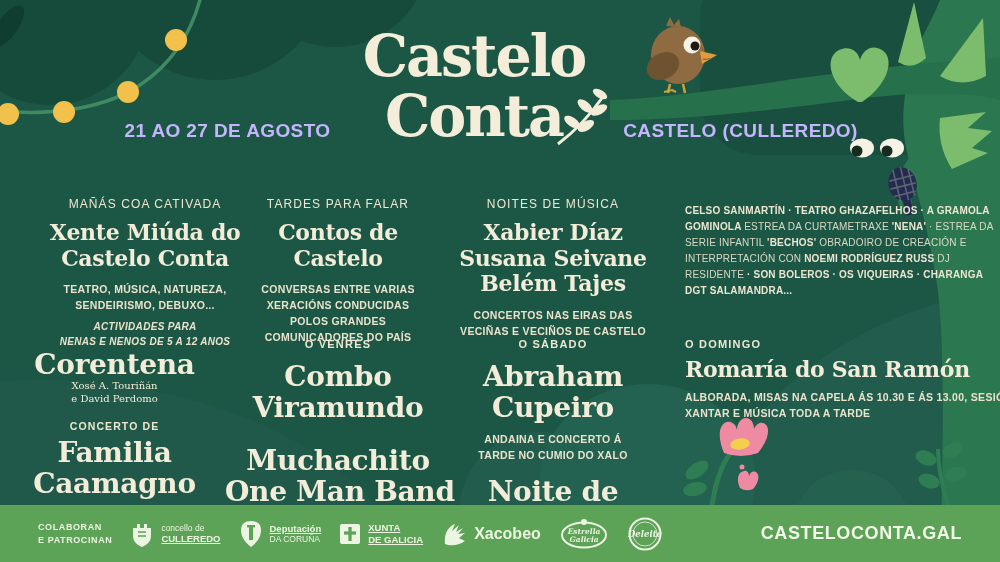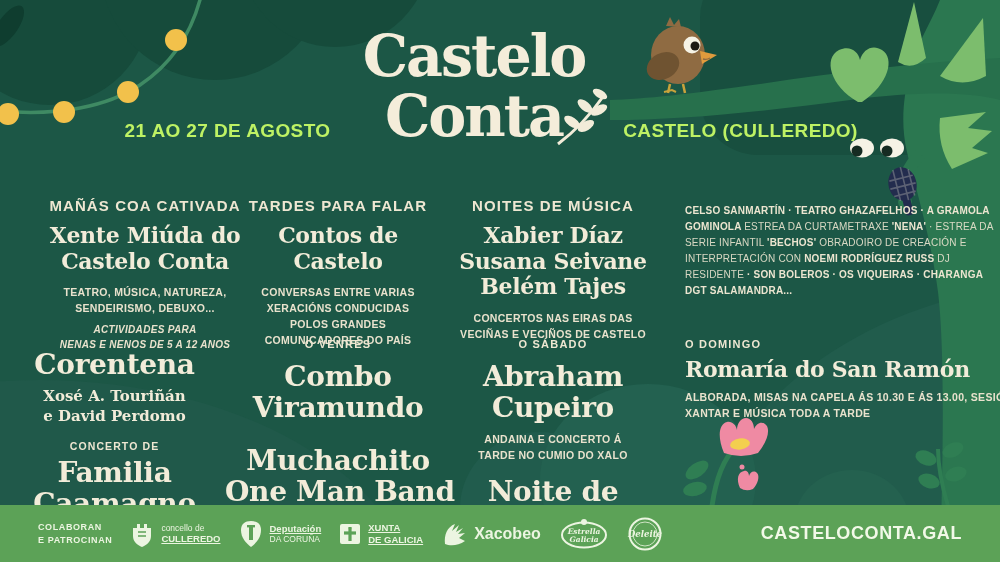--- a/index.html
+++ b/index.html
@@ -7,32 +7,32 @@
     position:relative; width:1000px; height:562px; overflow:hidden;
     background:#1c5746; font-family:"Liberation Sans",sans-serif;
     -webkit-font-smoothing:antialiased;
   }
   .decor{position:absolute;inset:0;width:1000px;height:562px;}
   .layer{position:absolute;z-index:2;color:#f2ecd9;}
   .pre{white-space:pre;}
   .preline{white-space:pre-line;}
   .center{text-align:center;}
 
-  .date-txt,.loc-txt{font-weight:700;font-size:19px;letter-spacing:.4px;color:#bef264;}
+  .date-txt,.loc-txt{font-weight:700;font-size:19px;letter-spacing:.4px;color:#c4b5fd;}
   .logo{left:338px;top:26px;width:272px;text-align:center;
         font-family:"DejaVu Serif",serif;font-weight:700;font-size:57px;
         line-height:60px;letter-spacing:-2px;color:#f4edda;}
 
-  .tagline{font-weight:700;font-size:15px;letter-spacing:1.1px;color:#eee7d2;}
+  .tagline{font-weight:400;font-size:12px;letter-spacing:1.1px;color:#eee7d2;}
   .title{font-family:"DejaVu Serif",serif;font-weight:700;font-size:22px;line-height:1.16;letter-spacing:-.3px;margin-top:9px;}
   .desc{font-weight:700;font-size:10.5px;line-height:1.52;letter-spacing:.3px;margin-top:11px;color:#e9e2cd;}
   .note{font-weight:700;font-style:italic;font-size:10px;line-height:1.5;letter-spacing:.3px;margin-top:5px;color:#e9e2cd;}
   .day{font-weight:700;font-size:11px;letter-spacing:1.2px;color:#eee7d2;}
   .act{font-family:"DejaVu Serif",serif;font-weight:700;font-size:28px;line-height:1.12;letter-spacing:-.3px;}
-  .act-sub-serif{font-family:"DejaVu Serif",serif;font-weight:700;font-size:15px;line-height:1.28;margin-top:7px;}
+  .act-sub-serif{font-family:"DejaVu Serif",serif;font-weight:400;font-size:10px;line-height:1.28;}
   .act-sub-sans{font-weight:700;font-size:10.5px;line-height:1.55;letter-spacing:.3px;margin-top:7px;color:#e9e2cd;}
   .mini-label{font-weight:700;font-size:10.5px;letter-spacing:1.1px;margin-top:14px;color:#eee7d2;}
   .more-title{font-family:"DejaVu Serif",serif;font-weight:700;font-size:20px;letter-spacing:-.2px;}
   .more-text{font-size:10px;line-height:1.6;letter-spacing:.2px;margin-top:9px;color:#ece5d0;}
   .more-text .rb{font-weight:700;}
   .more-text .rr{font-weight:400;opacity:.9;}
   .romaria{font-family:"DejaVu Serif",serif;font-weight:700;font-size:22px;letter-spacing:-.3px;margin-top:6px;}
 
   .footer{
     position:absolute;z-index:3;left:0;right:0;bottom:0;height:57px;background:#5ca257;

